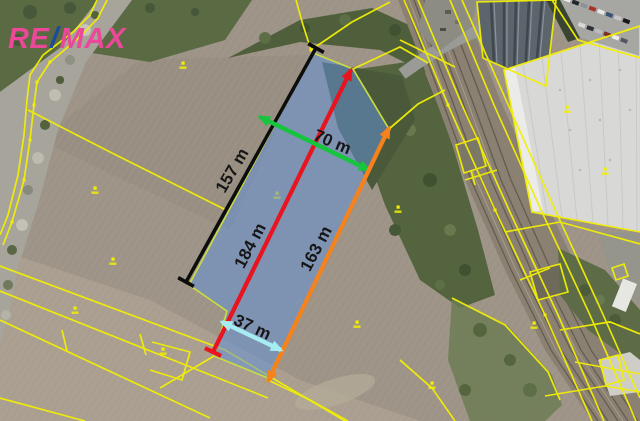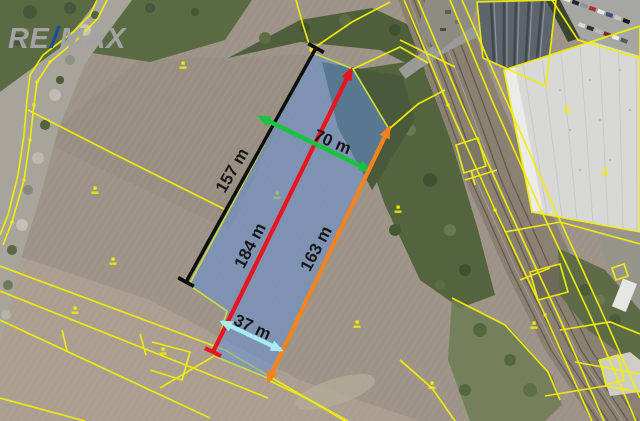--- a/index.html
+++ b/index.html
@@ -2,21 +2,21 @@
 <html><head>
 <meta charset="utf-8">
 <style>
   html,body{margin:0;padding:0;background:#222;}
   .stage{position:relative;width:640px;height:421px;overflow:hidden;font-family:"Liberation Sans",sans-serif;}
   svg{display:block;}
   .mlabel{font-family:"Liberation Sans",sans-serif;font-size:17px;font-weight:600;fill:#161616;}
   .logo{position:absolute;left:8px;top:24px;font-family:"Liberation Sans",sans-serif;
         font-weight:bold;font-style:italic;font-size:29px;letter-spacing:0.5px;line-height:1;
         user-select:none;white-space:nowrap;}
-  .logo .lr{color:#a3a3a3;}
+  .logo .lr{color:#ec4899;}
   .logo .lb{color:#1e4a9e;padding:0 1px;}
 </style>
 </head>
 <body>
 
 <div class="stage">
 <svg width="640" height="421" viewBox="0 0 640 421">
   <defs>
     <pattern id="plow" width="6" height="6" patternUnits="userSpaceOnUse" patternTransform="rotate(33)">
       <line x1="0" y1="0" x2="0" y2="6" stroke="#ffffff" stroke-width="2" opacity="0.05"></line>

